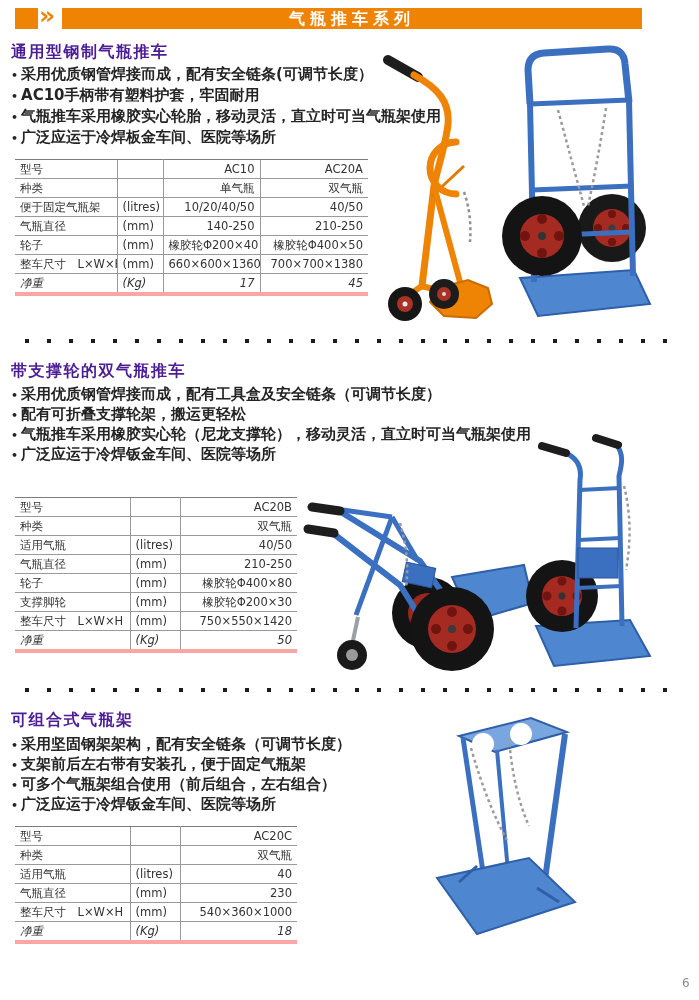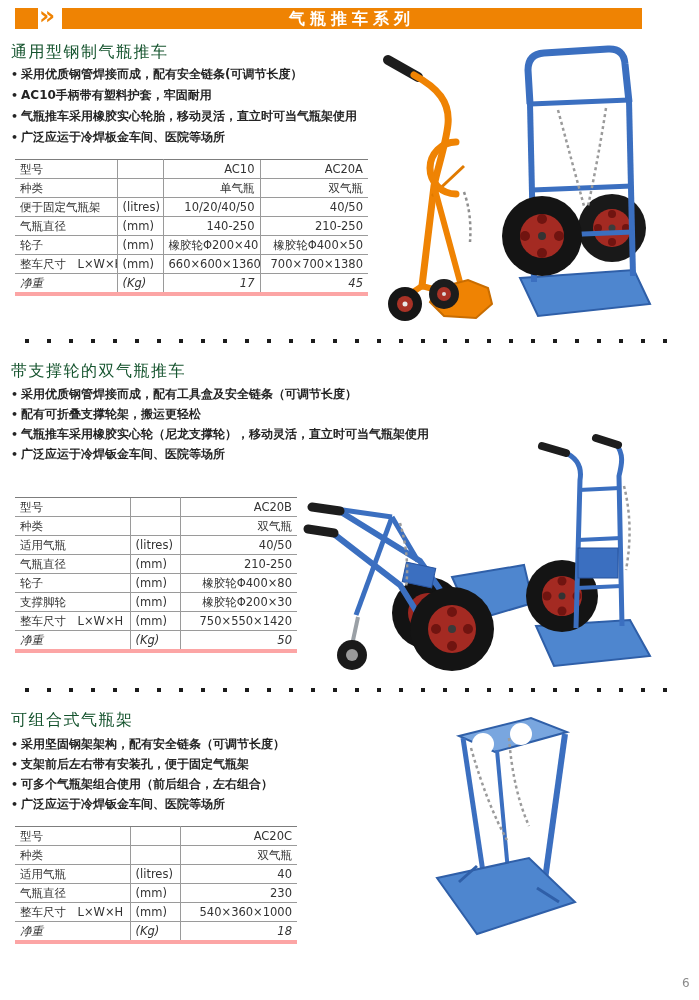--- a/index.html
+++ b/index.html
@@ -9,22 +9,22 @@
     font-family:"DejaVu Sans","Liberation Sans",sans-serif;color:#2a2a2a;
   }
 
   
   .hdr-square{position:absolute;left:15px;top:8px;width:23px;height:21px;background:var(--accent-orange,#EF8303);}
   .hdr-chevron{position:absolute;left:39px;top:2px;font-size:25px;line-height:27px;font-weight:bold;color:var(--accent-orange,#EF8303);}
   .hdr-bar{position:absolute;left:62px;top:8px;width:580px;height:21px;background:var(--accent-orange,#EF8303);}
   .hdr-title{display:block;width:100%;text-align:center;line-height:21px;font-size:16px;font-weight:bold;color:#fff;letter-spacing:5px;}
 
   
-  .sec-title{position:absolute;left:11px;margin:0;font-size:16px;font-weight:normal;letter-spacing:1.5px;color:#14532d;white-space:nowrap;}
-  .features{position:absolute;left:11px;margin:0;padding:0;list-style:none;font-size:12px;font-weight:bold;color:#242424;}
+  .sec-title{position:absolute;left:11px;margin:0;font-size:16px;font-weight:bold;letter-spacing:1.5px;color:#4c1d95;white-space:nowrap;}
+  .features{position:absolute;left:11px;margin:0;padding:0;list-style:none;font-size:15px;font-weight:bold;color:#242424;}
   .features li{height:21px;line-height:21px;white-space:nowrap;}
   .features.tight li{height:20px;line-height:20px;}
   .features li::before{content:"•";margin-right:3px;font-size:11px;}
 
   
   .spec{position:absolute;border-collapse:collapse;table-layout:fixed;font-size:11.5px;color:#333;}
   .spec td{height:18px;padding:0 5px;border-top:1px solid var(--table-line,#9a9a9a);border-bottom:1px solid var(--table-line,#9a9a9a);overflow:hidden;white-space:nowrap;}
   .spec td.lbl{text-align:left;}
   .spec td.unit{border-left:1px solid var(--table-line,#9a9a9a);border-right:1px solid var(--table-line,#9a9a9a);text-align:left;margin-left:8px;}
   .spec td.val{text-align:right;}

